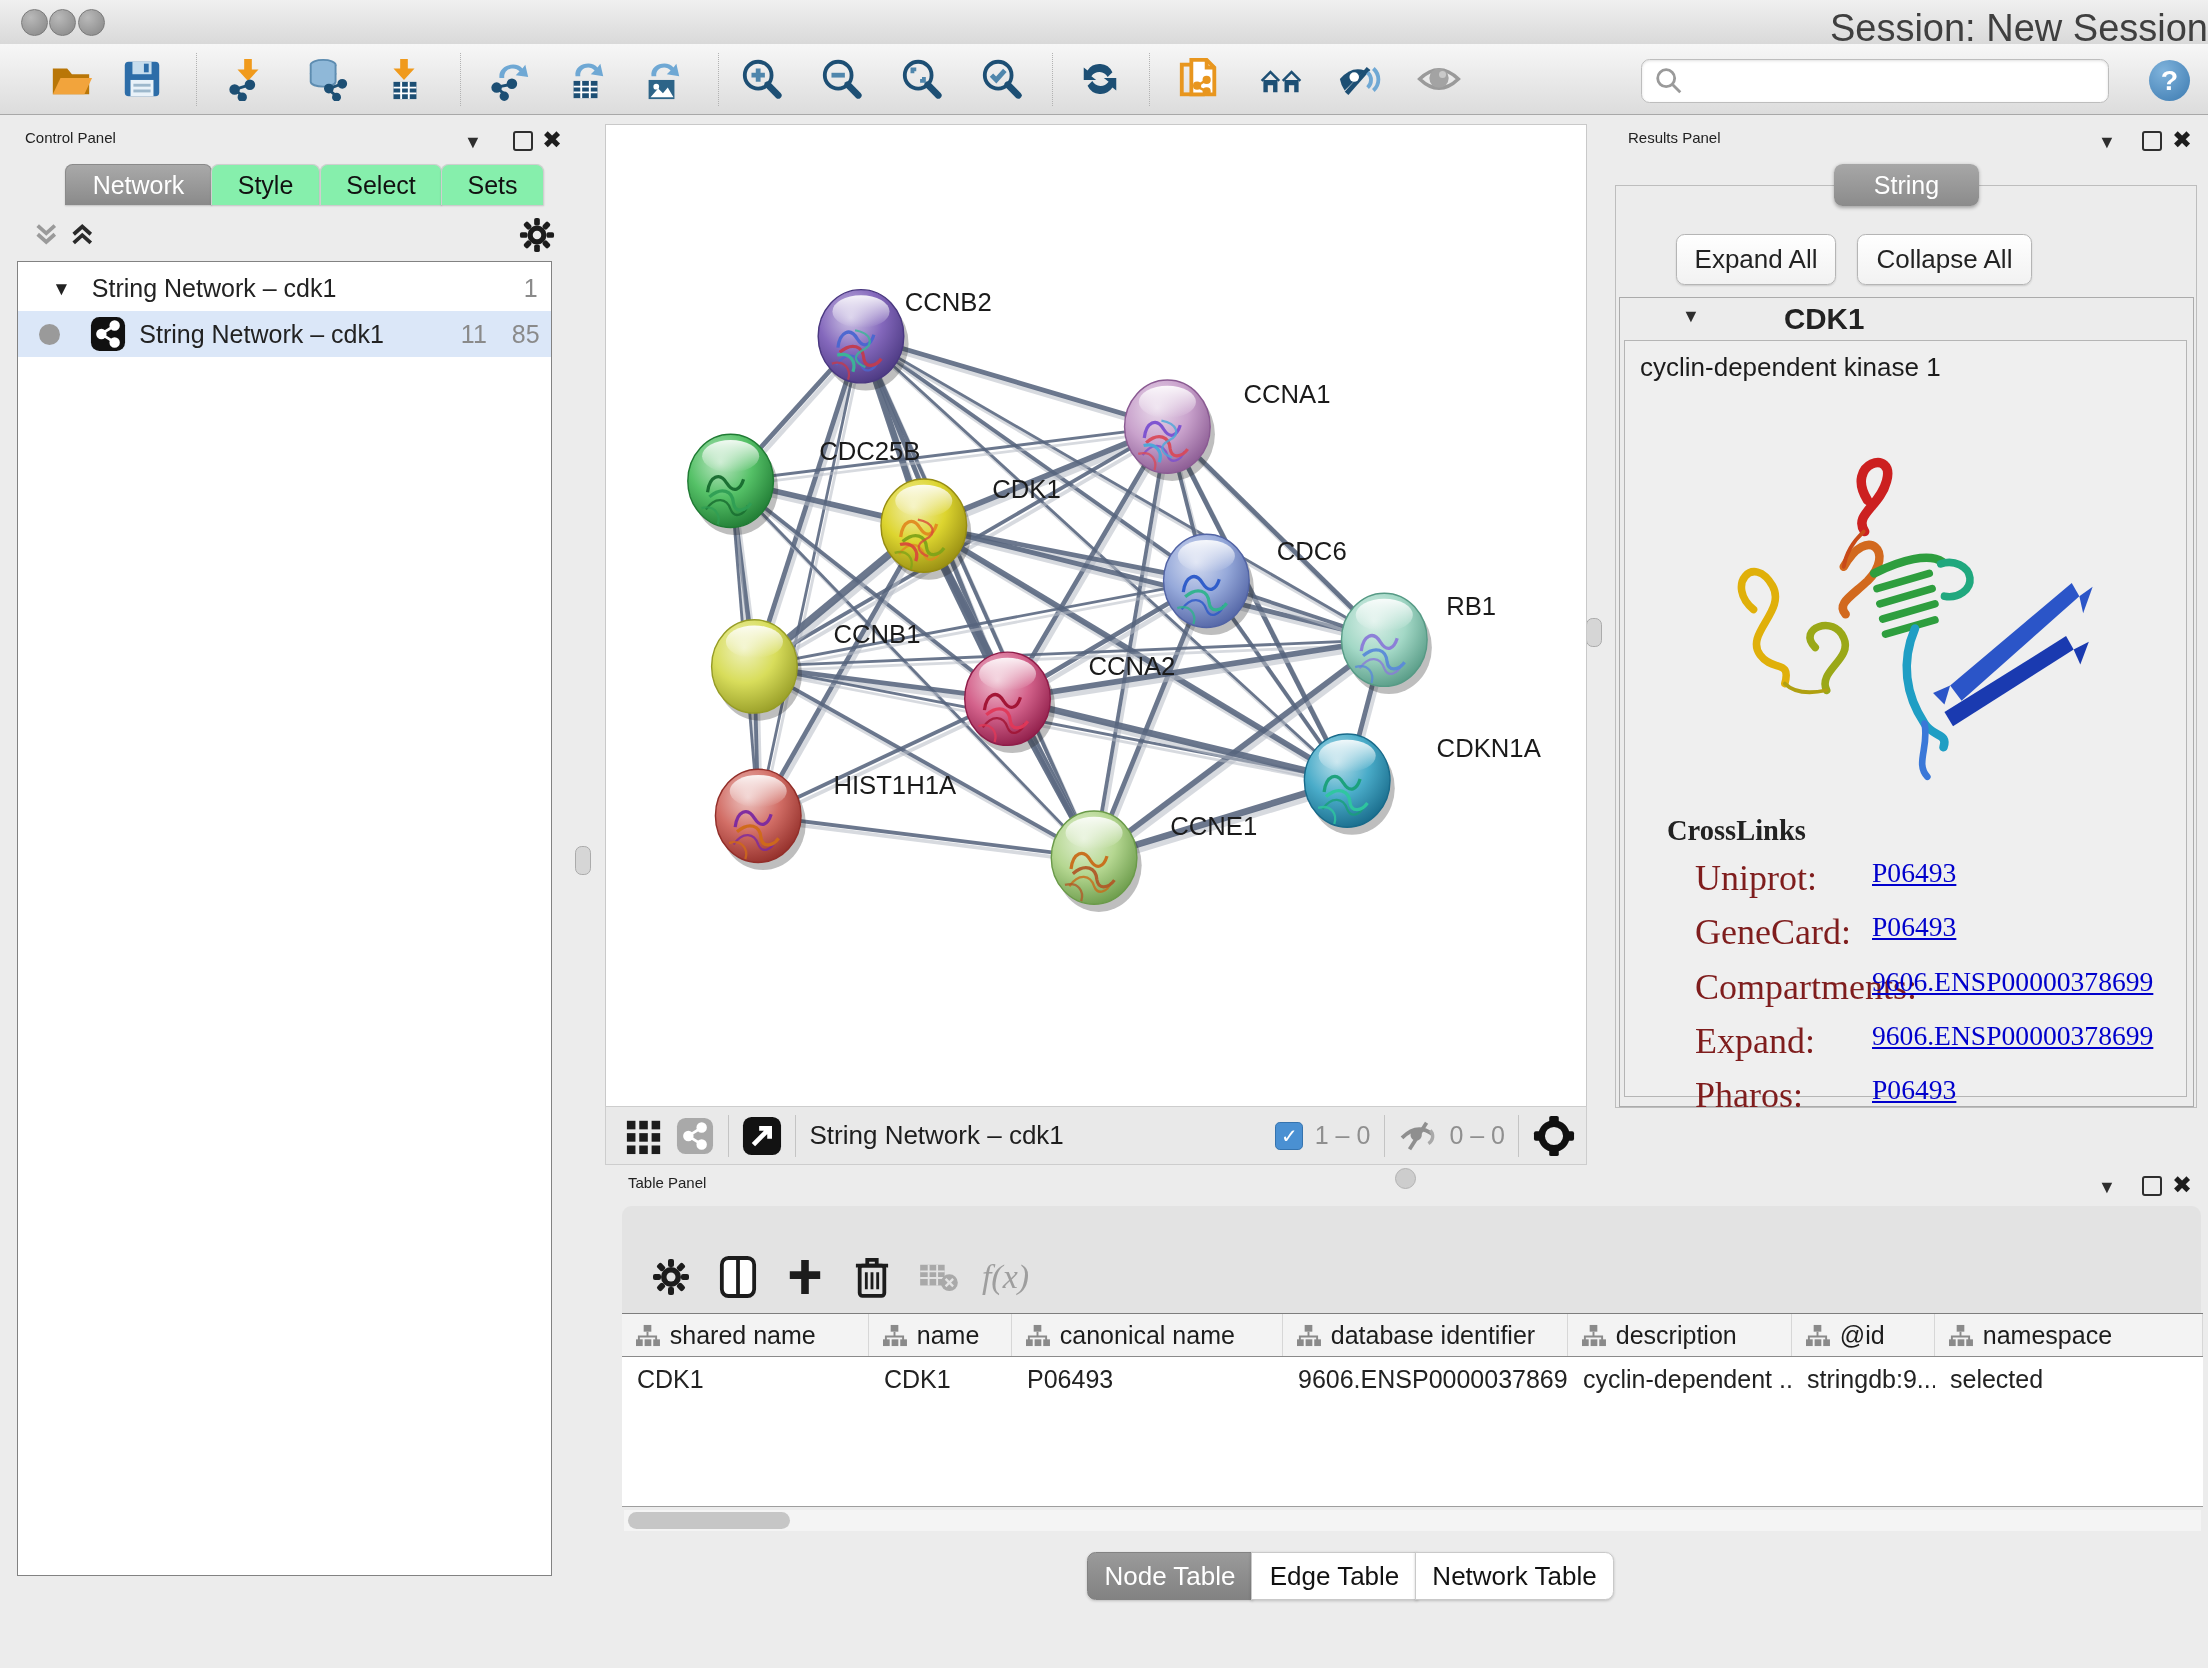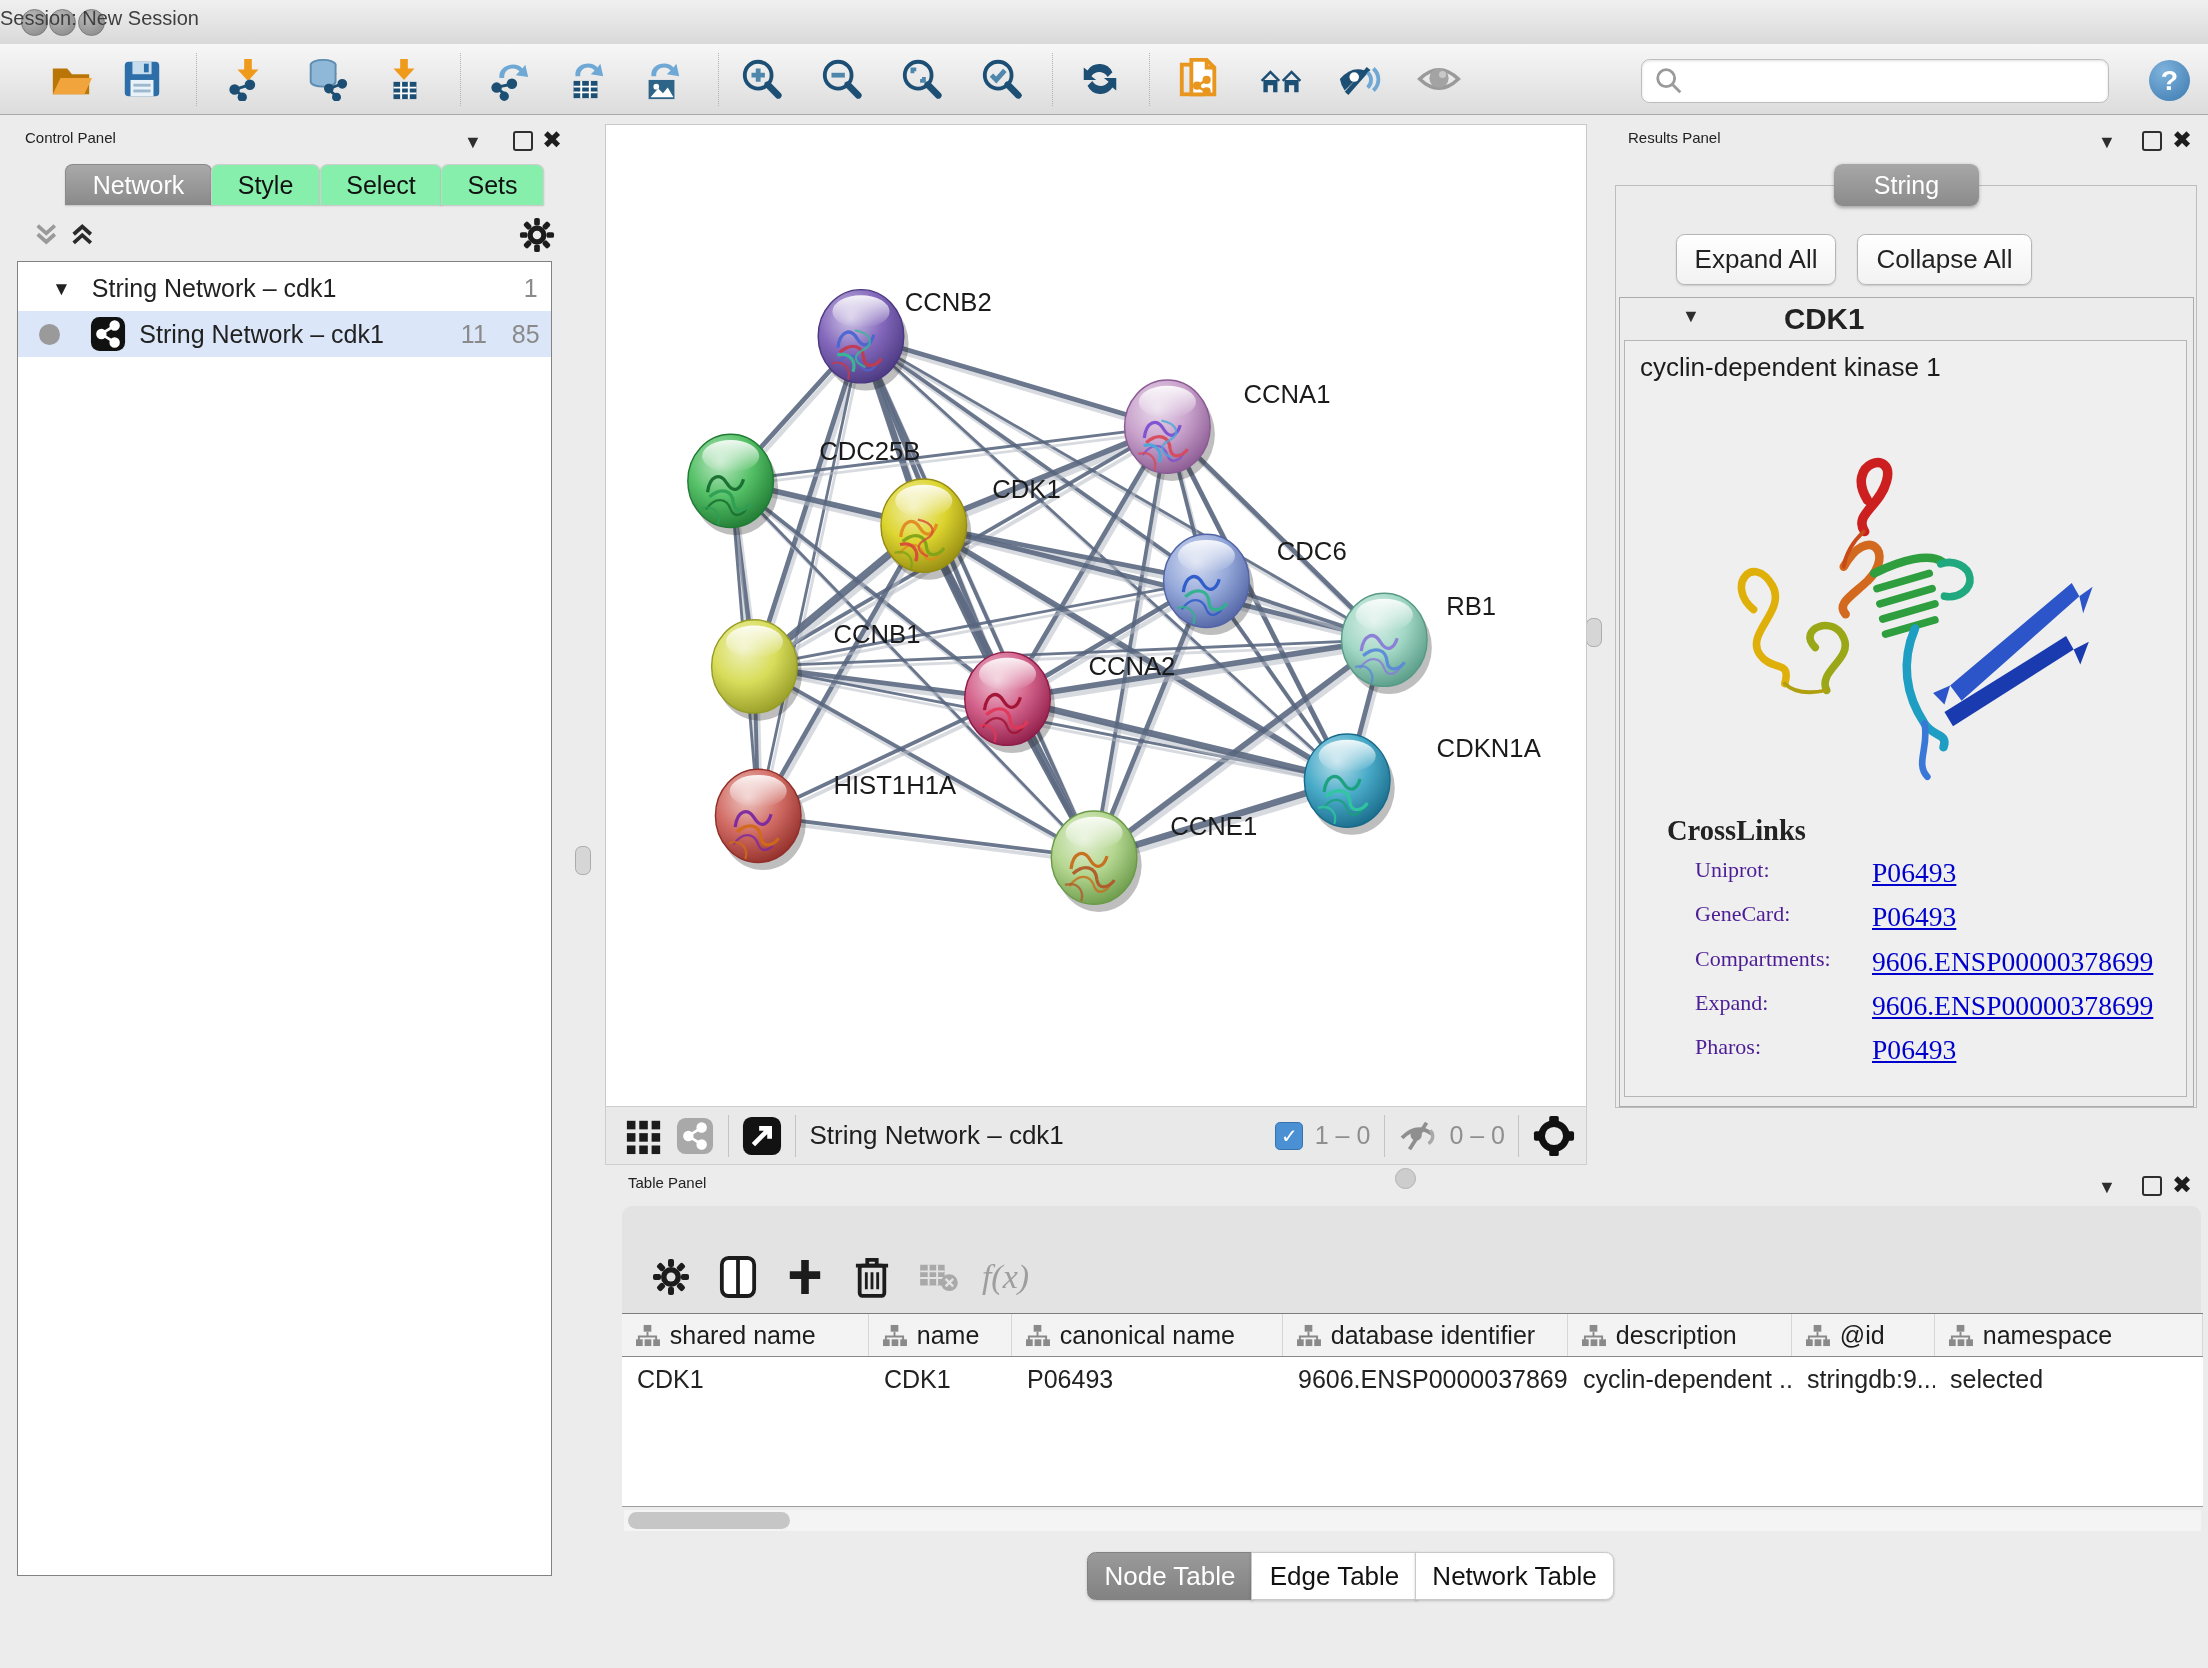--- a/index.html
+++ b/index.html
@@ -4,21 +4,21 @@
 <style>
   html,body{margin:0;padding:0;background:#9e9e9e;}
   #window{position:relative;width:2208px;height:1668px;background:#ececec;overflow:hidden;
           font-family:"Liberation Sans","DejaVu Sans",sans-serif;color:#222;}
   .abs{position:absolute;}
   
   #titlebar{left:0;top:0;width:2208px;height:44px;background:linear-gradient(#f0f0f0,#d9d9d9);
             border-bottom:1px solid #b3b3b3;}
   .tlight{width:25px;height:25px;border-radius:50%;top:8.6px;
           background:radial-gradient(circle at 35% 30%,#b9b9b9,#858585);border:1px solid #7a7a7a;}
-  #title-text{width:100%;top:6.7px;text-align:left;font-size:20px;color:#3f3f3f;}
+  #title-text{width:100%;top:6.7px;text-align:right;font-size:38px;color:#3f3f3f;}
   
   #toolbar{left:0;top:44px;width:2208px;height:70px;background:linear-gradient(#f7f7f7,#dcdcdc);
            border-bottom:1px solid #a8a8a8;display:flex;align-items:center;}
   .tb-ico{width:44px;height:44px;flex:0 0 auto;display:flex;align-items:center;justify-content:center;}
   .tb-sep{width:0;height:53px;border-left:1.9px dotted #b2b2b2;flex:0 0 auto;}
   #search-wrap{left:1641px;top:59px;width:466px;height:42px;background:#fff;border:1px solid #bdbdbd;
                border-radius:8.6px;display:flex;align-items:center;box-shadow:inset 0 1px 2.9px rgba(0,0,0,.12);}
   #search-input{border:none;outline:none;flex:1;font-size:24px;background:transparent;height:34px;}
   #help-btn{left:2149px;top:60px;width:41px;height:41px;border-radius:50%;
             background:radial-gradient(circle at 35% 28%,#7fb3dc,#3c7ab0);display:flex;align-items:center;
@@ -45,21 +45,21 @@
   #rp-outer{left:1615px;top:185px;width:580px;height:921px;border:1.9px solid #bdbdbd;background:#ececec;}
   #rp-tab{left:1834px;top:164px;width:145px;height:42px;border-radius:8.6px;
           background:linear-gradient(#a7a7a7,#8b8b8b);color:#fff;font-size:25px;display:flex;
           align-items:center;justify-content:center;box-shadow:0 1.9px 3.8px rgba(0,0,0,.3);}
   .rp-btn{height:49px;background:linear-gradient(#ffffff,#f2f2f2);border:1px solid #b5b5b5;border-radius:8.6px;
           font-size:26px;display:flex;align-items:center;justify-content:center;box-shadow:0 1px 1.9px rgba(0,0,0,.15);}
   #gene-box{left:1619px;top:297px;width:573px;height:808px;border:1.9px solid #ababab;}
   #gene-inner{left:1624px;top:340px;width:561px;height:755px;border:1px solid #b5b5b5;background:#efefef;}
   .serif{font-family:"Liberation Serif","DejaVu Serif",serif;}
   .xlink{color:#0000cc;text-decoration:underline;font-size:27.6px;}
-  .xlabel{font-size:22px;color:#4c1d95;}
+  .xlabel{font-size:36px;color:#7f1d1d;}
   
   #tp-toolbox{left:622px;top:1206px;width:1579px;height:141px;background:#e3e3e3;border-radius:9.5px;
               display:flex;align-items:center;}
   .tp-ico{width:67px;height:57px;display:flex;align-items:center;justify-content:center;}
   #tp-table{left:622px;top:1313px;width:1581px;height:192px;background:#fff;border-top:1.9px solid #7d7d7d;
             border-bottom:1.9px solid #9e9e9e;overflow:hidden;}
   #tp-header{display:flex;height:42px;background:#f3f3f3;border-bottom:1.9px solid #8a8a8a;}
   .th{display:flex;align-items:center;gap:9.5px;font-size:25px;color:#1c1c1c;border-right:1px solid #d7d7d7;
       padding-left:13.3px;box-sizing:border-box;overflow:hidden;white-space:nowrap;flex:0 0 auto;}
   #tp-rowwrap .td{font-size:25px;padding-left:15px;box-sizing:border-box;overflow:hidden;

